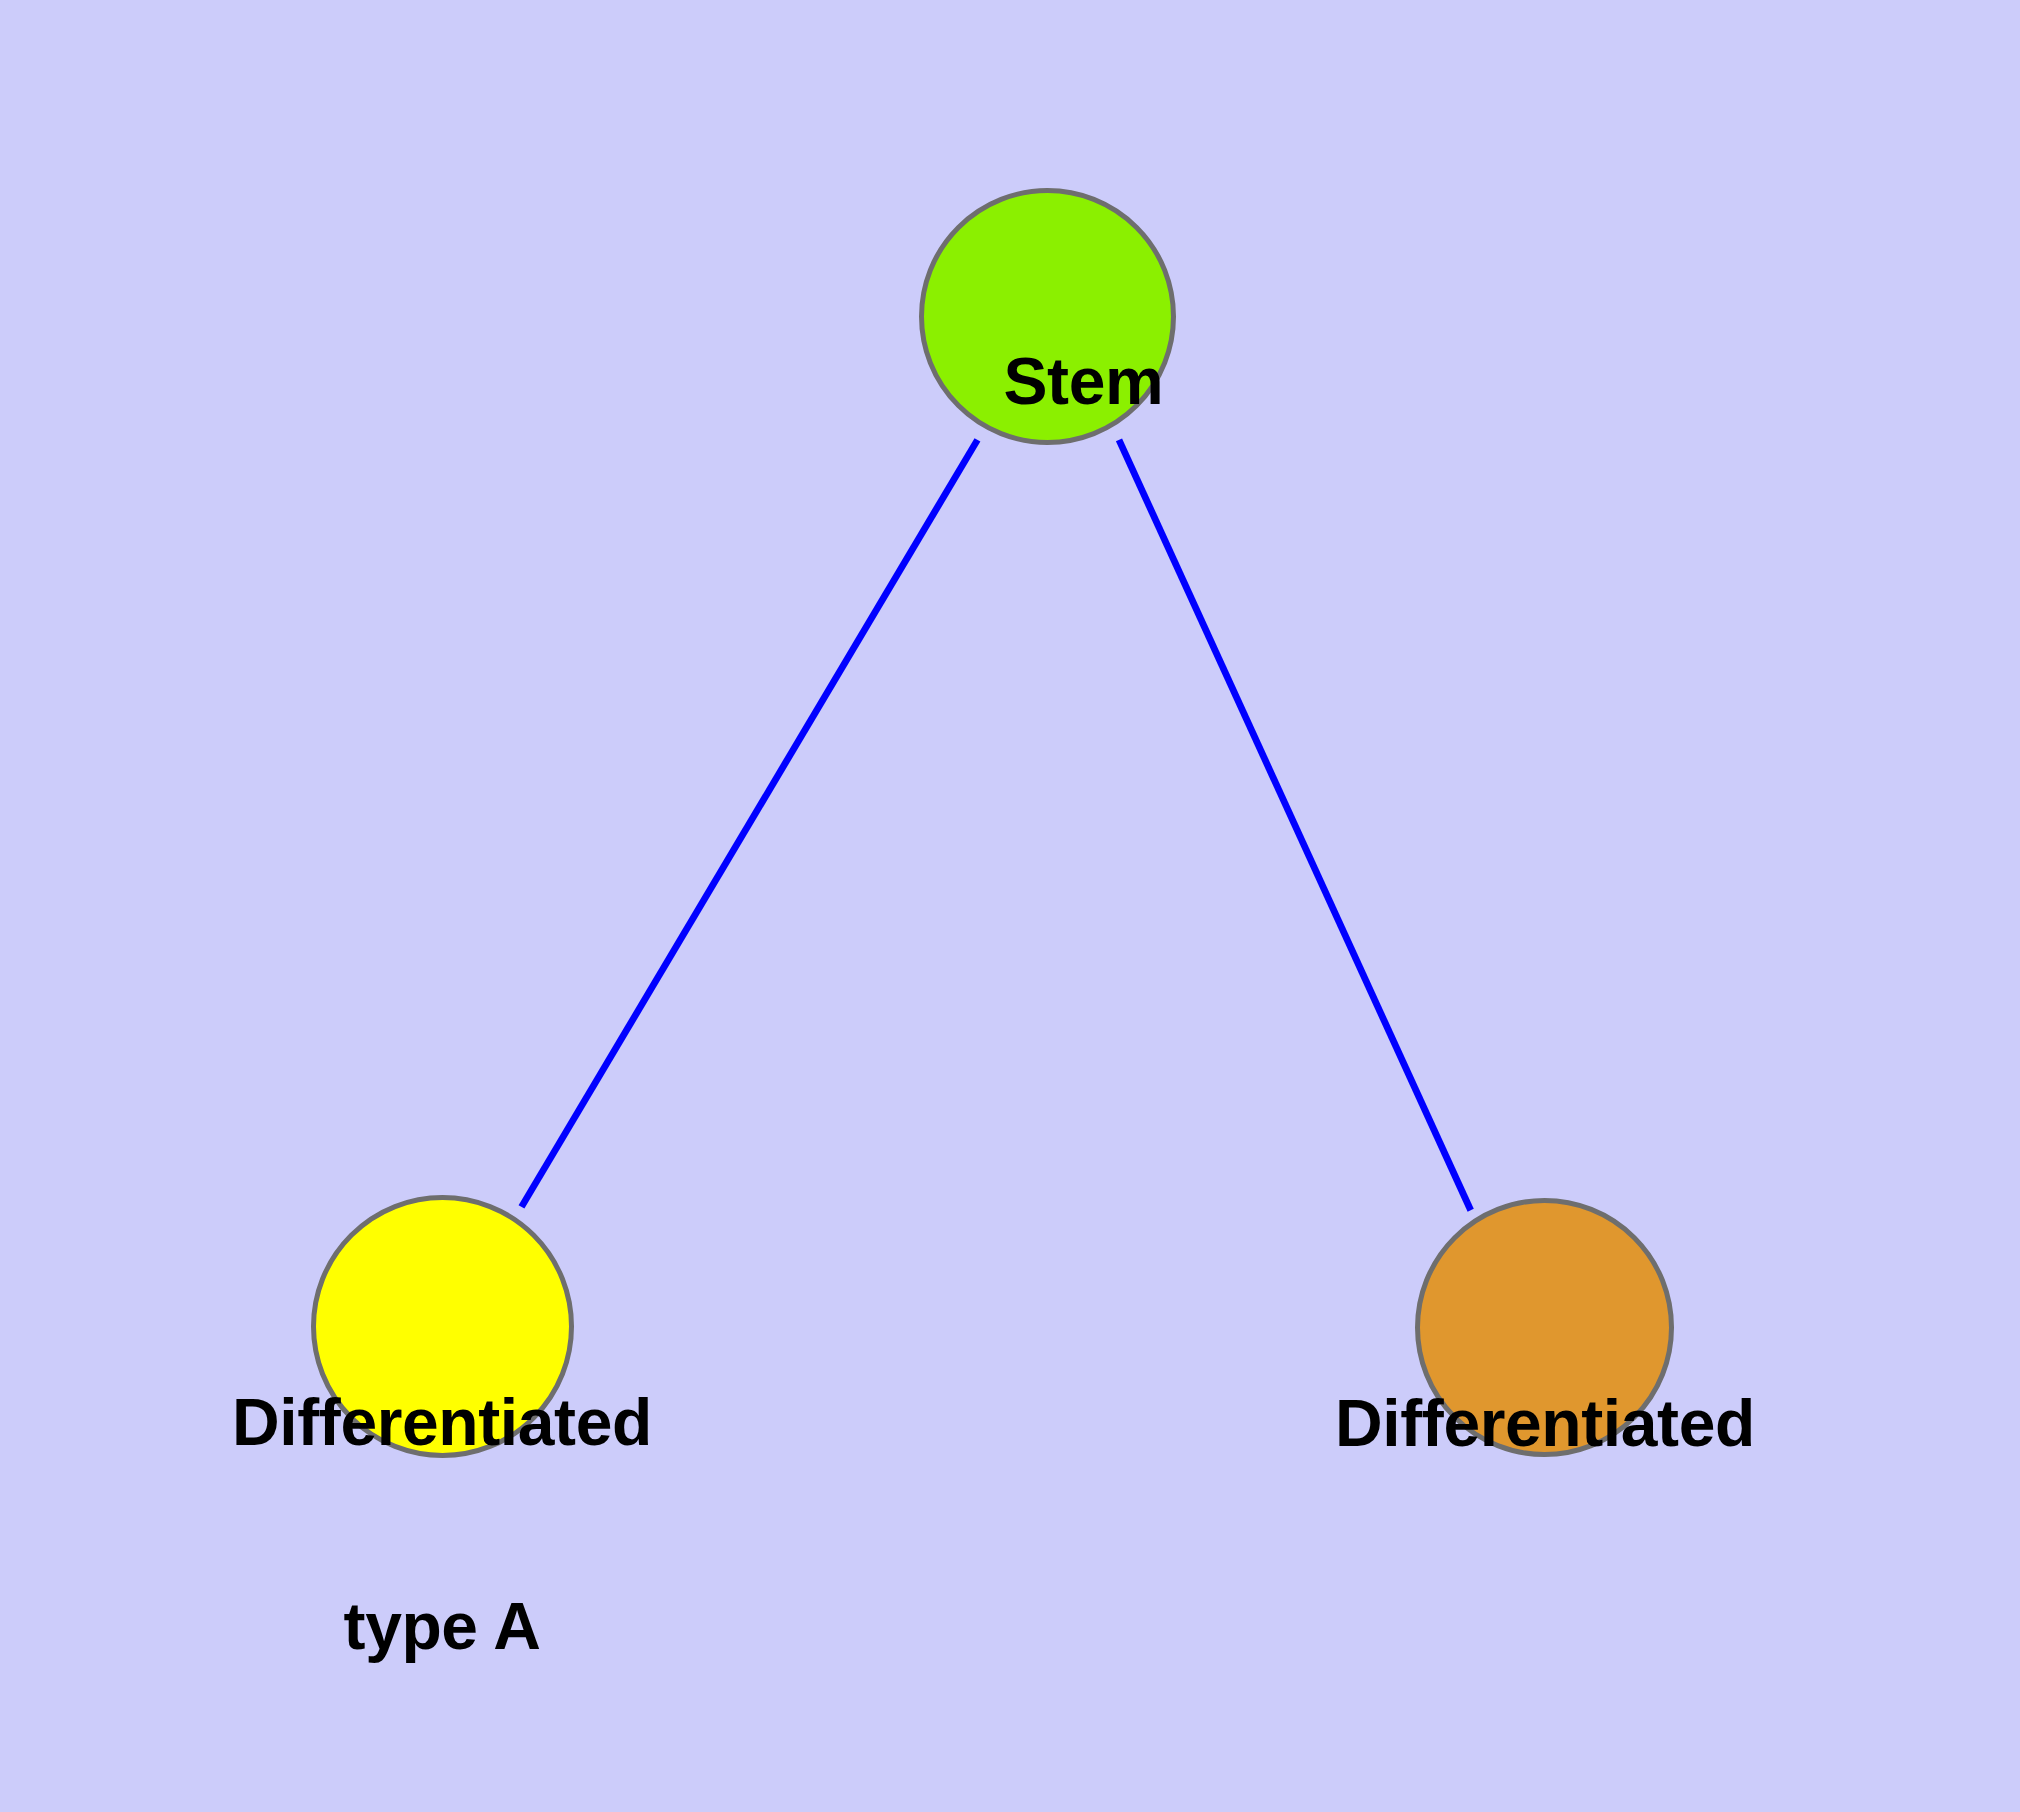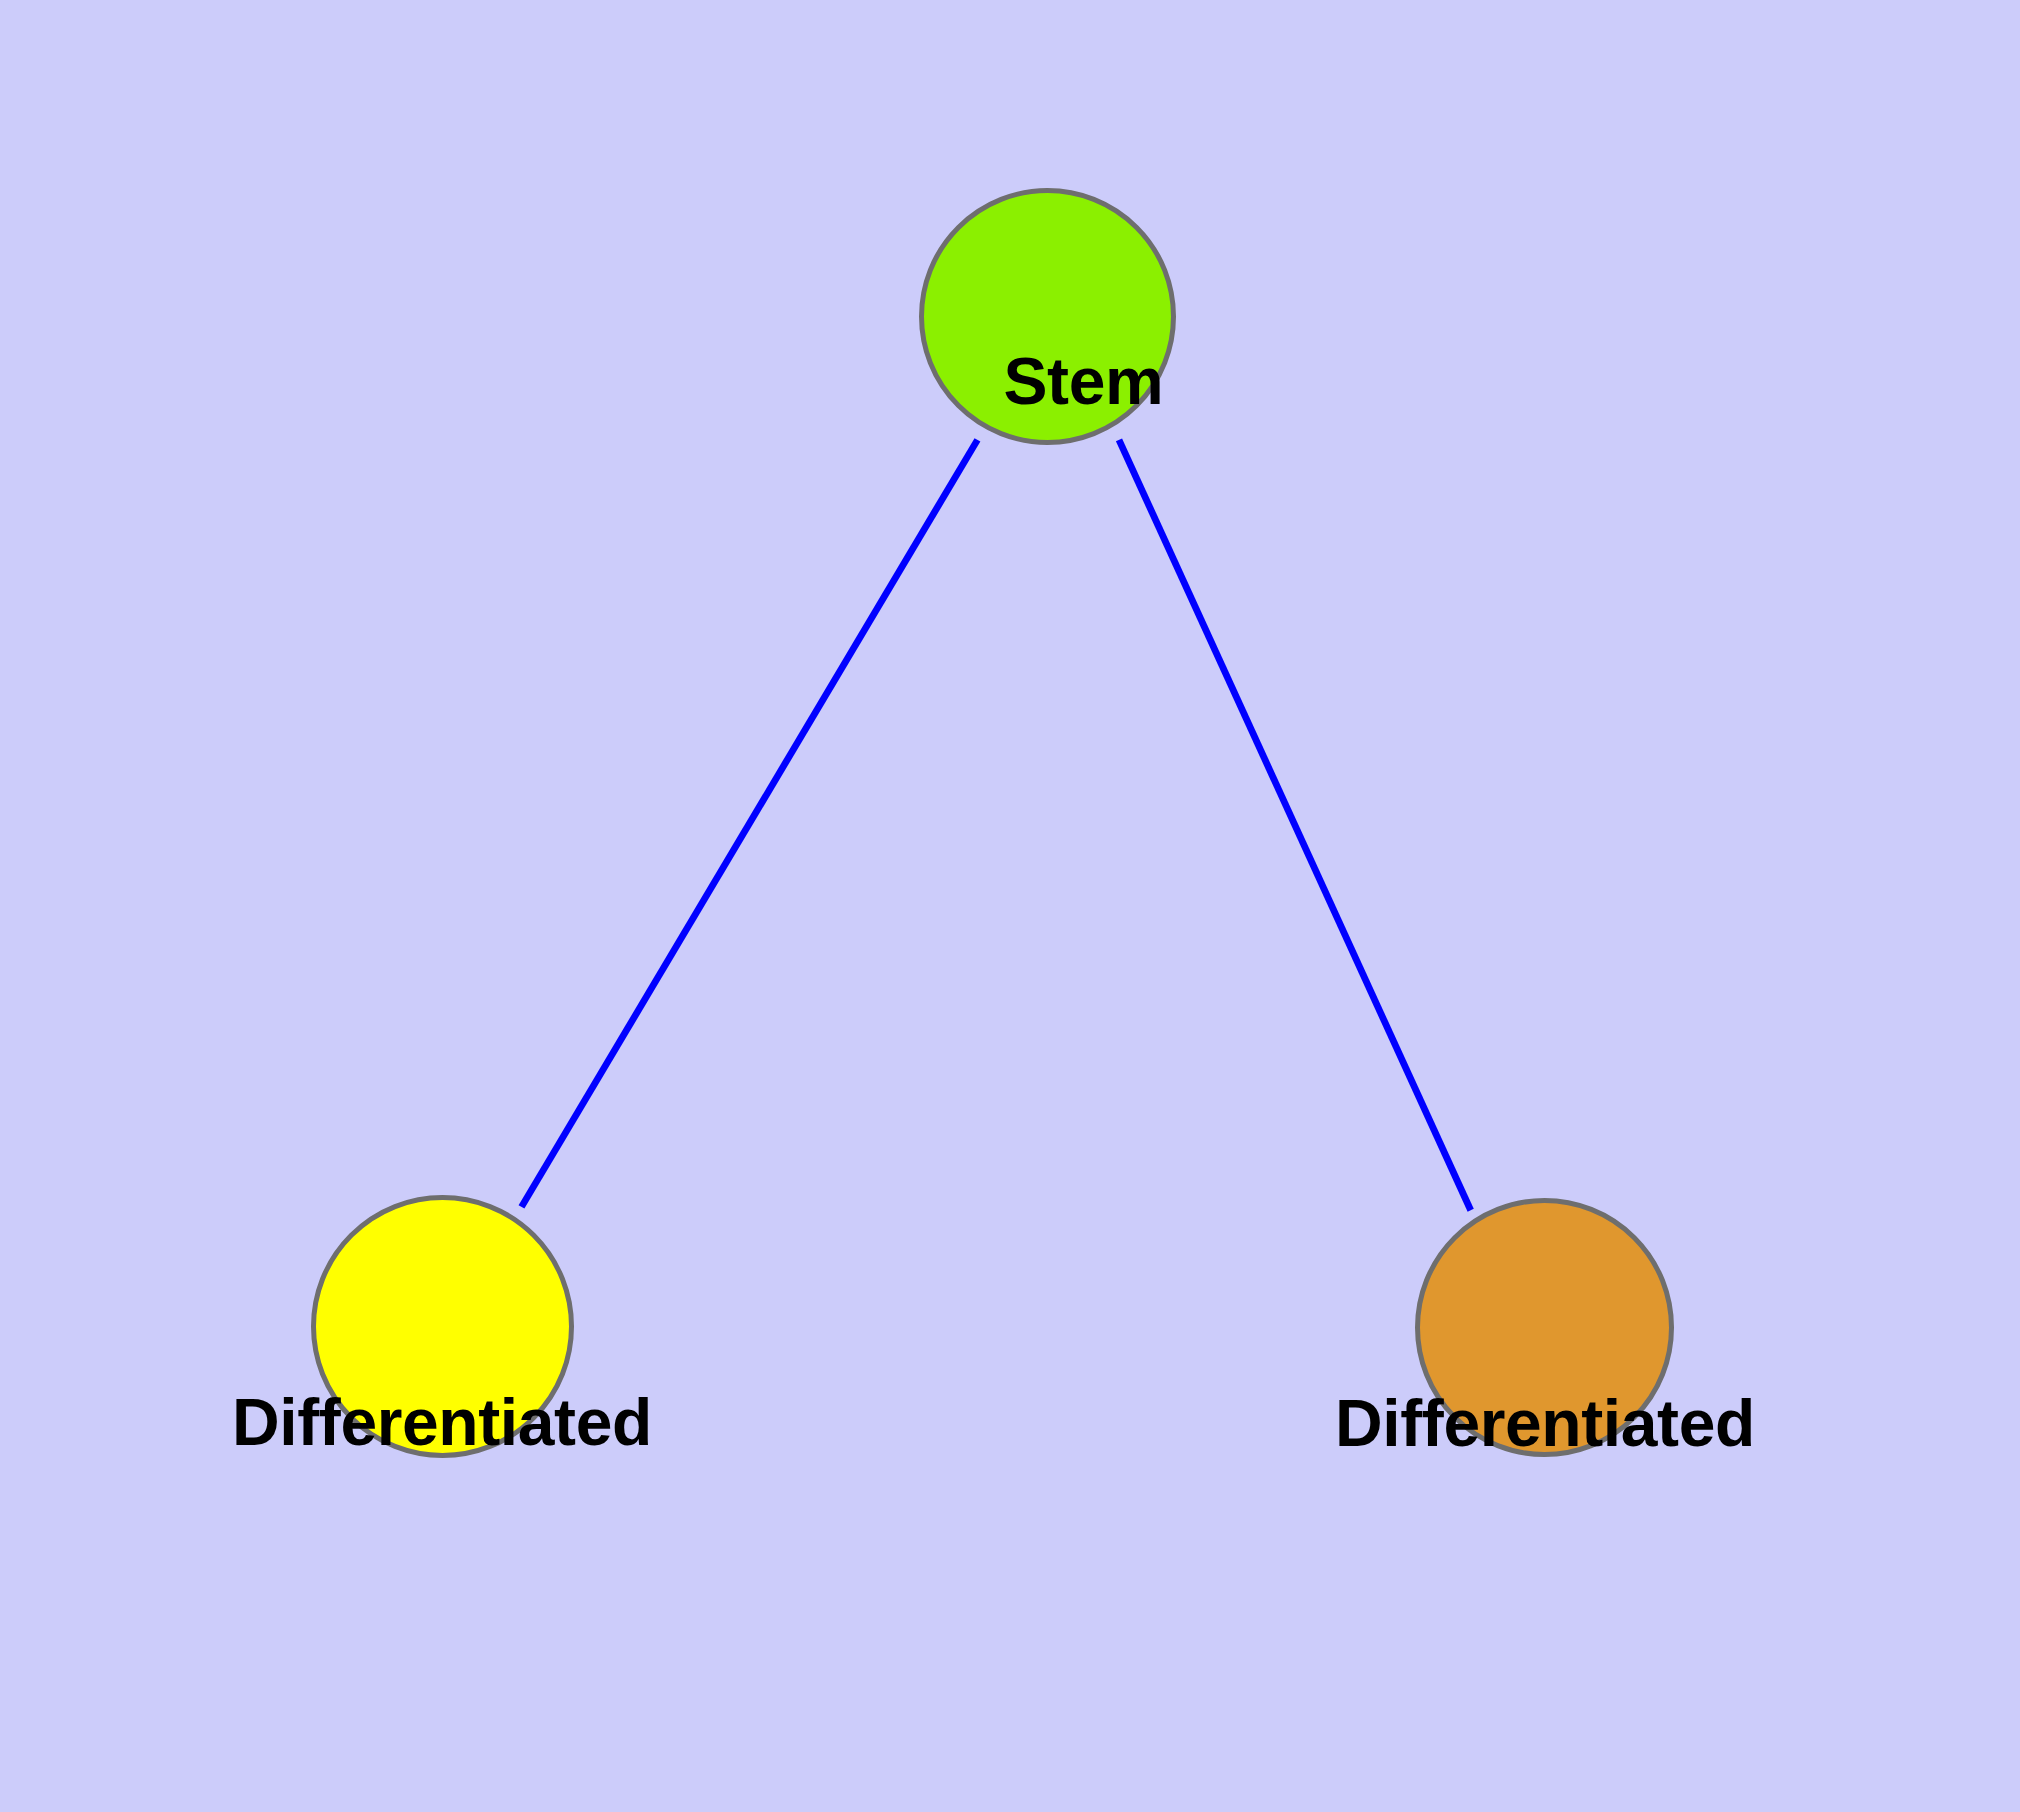--- a/index.html
+++ b/index.html
@@ -100,20 +100,21 @@
   <div class="node" id="node-diff-a" style="left: 311px; top: 1195px; width: 263px; height: 263px; background: rgb(255, 255, 0); border-color: rgb(110, 110, 110);"></div>
 
   <div class="node" id="node-diff-b" style="left: 1415px; top: 1198px; width: 259px; height: 259px; background: rgb(224, 151, 46); border-color: rgb(110, 110, 110);"></div>
 
   <div class="node-label" id="label-stem">
     <span>Stem</span>
   </div>
 
   <div class="node-label" id="label-diff-a">
     <div>Differentiated</div>
+    <div>type A</div>
   </div>
 
   <div class="node-label" id="label-diff-b">
     <div>Differentiated</div>
   </div>
 
 </div>
 
 
 </body></html>

